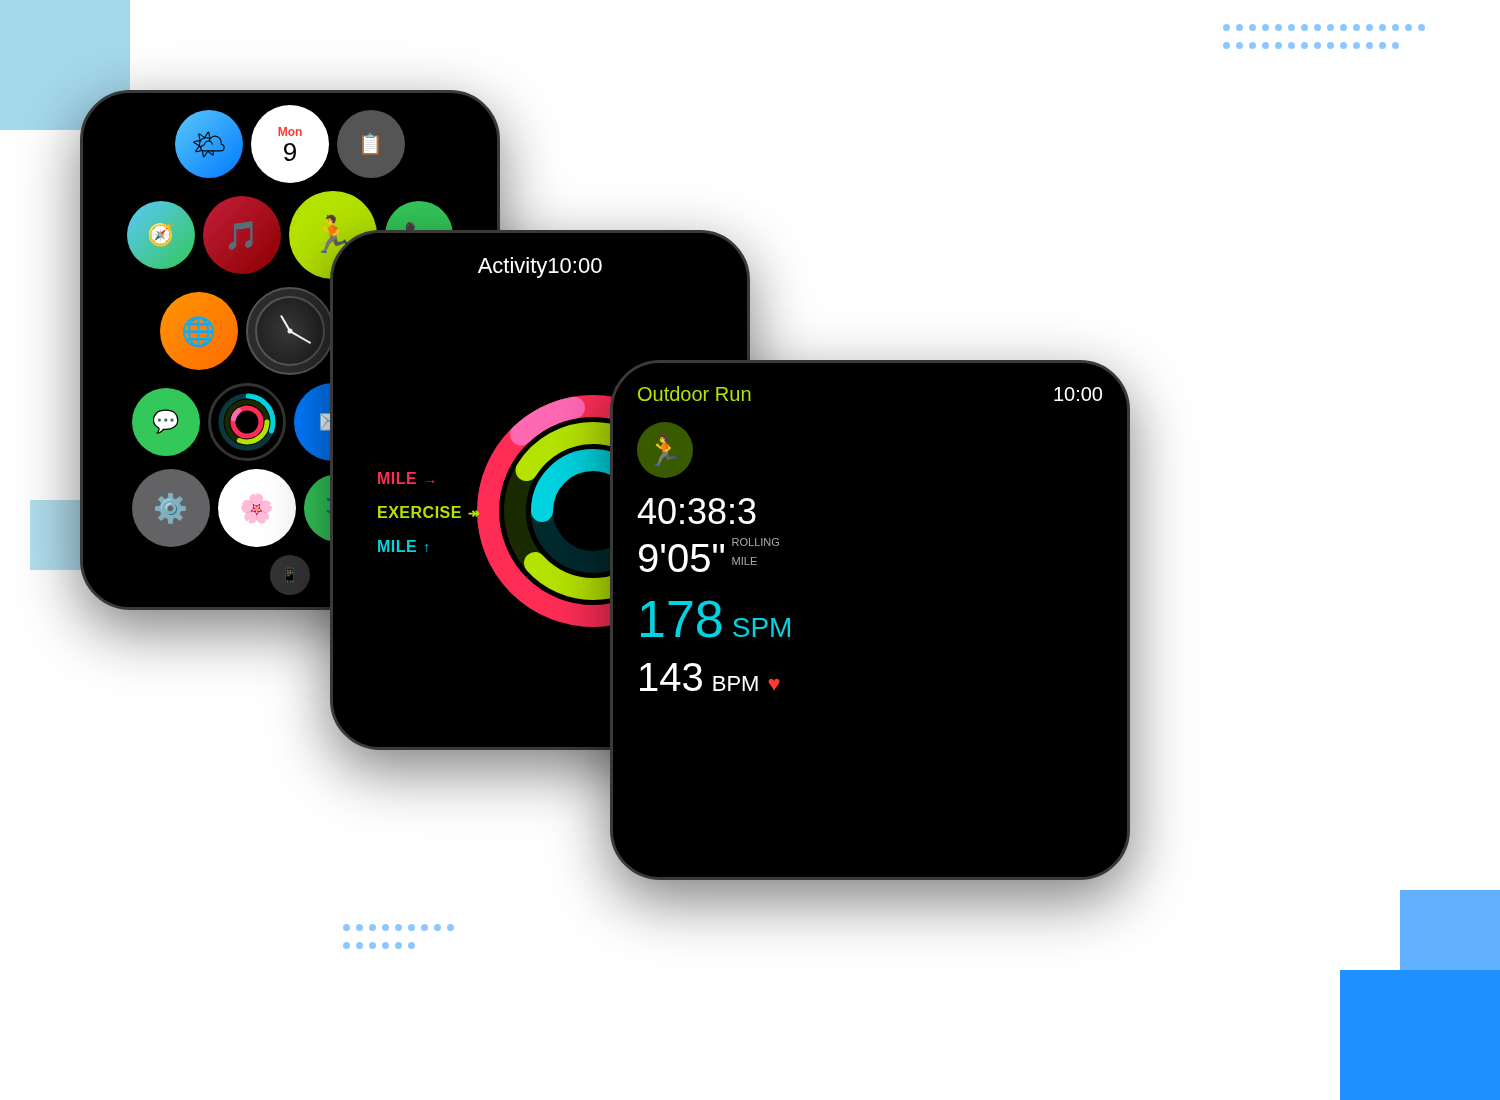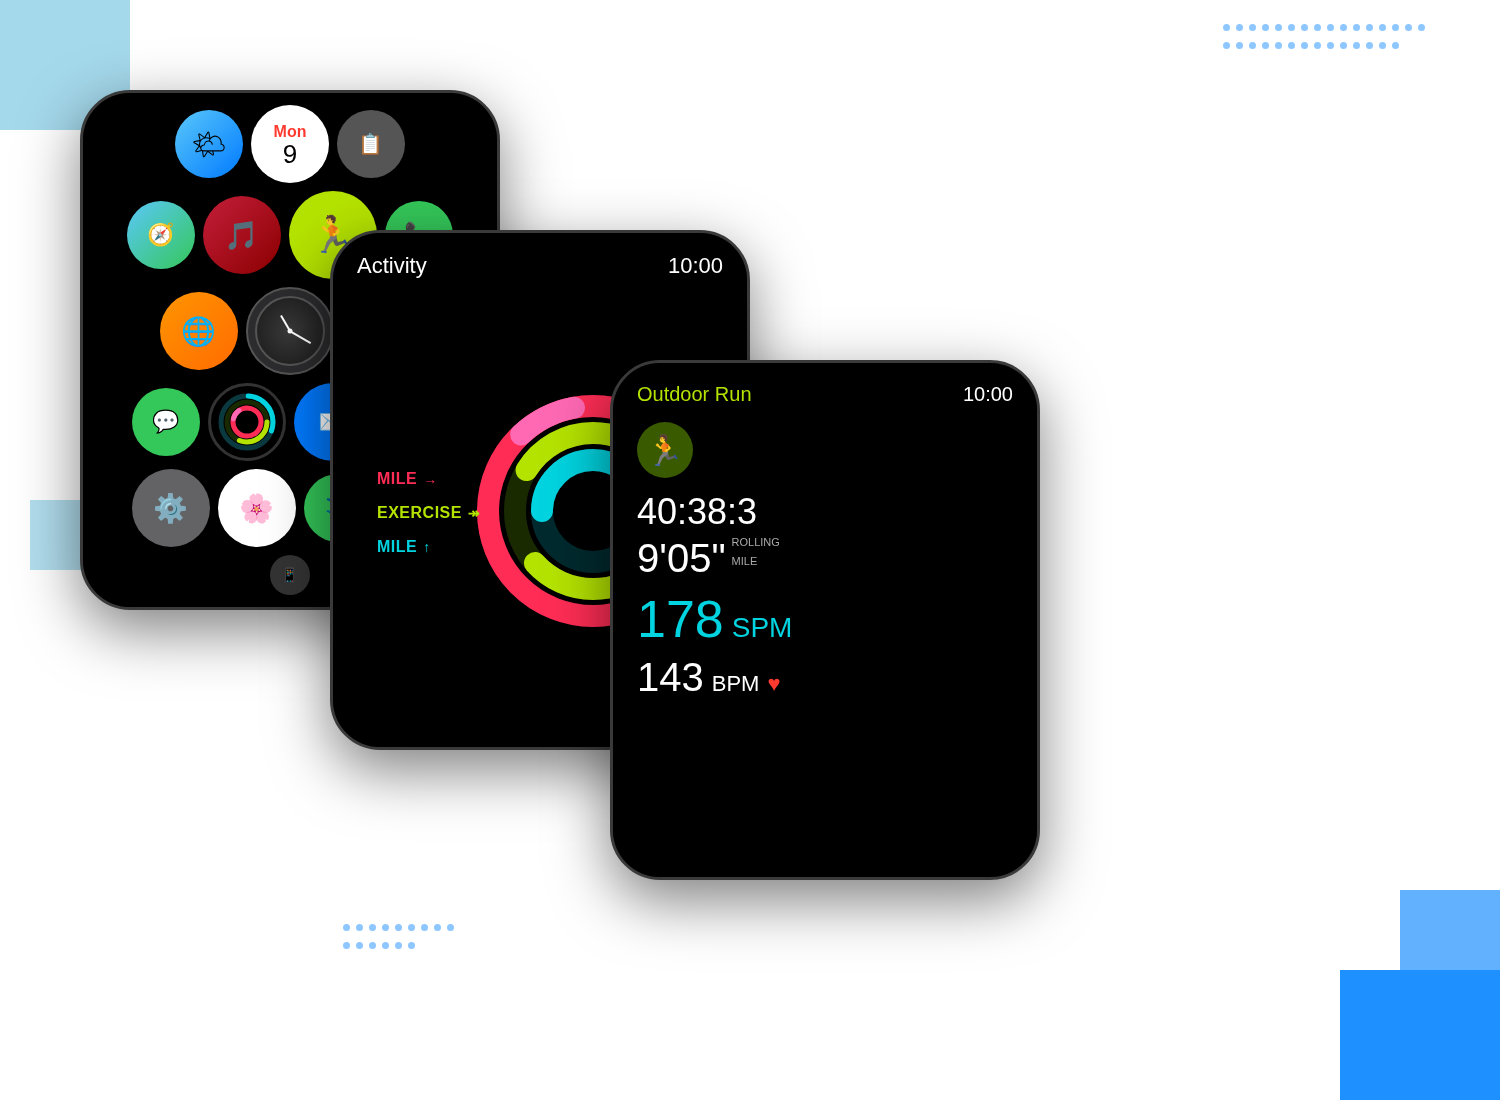--- a/index.html
+++ b/index.html
@@ -92,21 +92,21 @@
 
     .watch-2 {
       width: 420px;
       height: 520px;
       left: 280px;
       top: 180px;
       z-index: 2;
     }
 
     .watch-3 {
-      width: 430px;
+      width: 520px;
       height: 520px;
       left: 560px;
       top: 310px;
       z-index: 3;
     }
 
     
     .watch-screen {
       width: 100%;
       height: 100%;
@@ -147,21 +147,21 @@
     .app-sm { width: 68px; height: 68px; }
     .app-md { width: 78px; height: 78px; }
     .app-lg { width: 88px; height: 88px; }
 
     
     .app-calendar {
       background: #fff;
       flex-direction: column;
       font-family: -apple-system, Arial, sans-serif;
     }
-    .cal-day { font-size: 16px; color: #ff3b30; font-weight: 600; margin-top: 2px; }
+    .cal-day { font-size: 12px; color: #ff3b30; font-weight: 600; margin-top: 2px; }
     .cal-num { font-size: 26px; color: #000; font-weight: 300; line-height: 1; }
 
     
     .app-weather { background: linear-gradient(135deg, #5ac8fa, #007aff); }
 
     
     .app-maps { background: linear-gradient(135deg, #5ac8fa, #34c759); }
 
     
     .app-music { background: linear-gradient(135deg, #c41e3a, #8b0000); }
@@ -240,21 +240,21 @@
       height: 100%;
       background: #000;
       position: relative;
       display: flex;
       flex-direction: column;
       padding: 20px 24px;
     }
 
     .activity-header {
       display: flex;
-      justify-content: space-between;
+      justify-content: center;
       align-items: center;
       margin-bottom: 20px;
     }
 
     .activity-title {
       color: #fff;
       font-size: 22px;
       font-weight: 300;
     }
 

